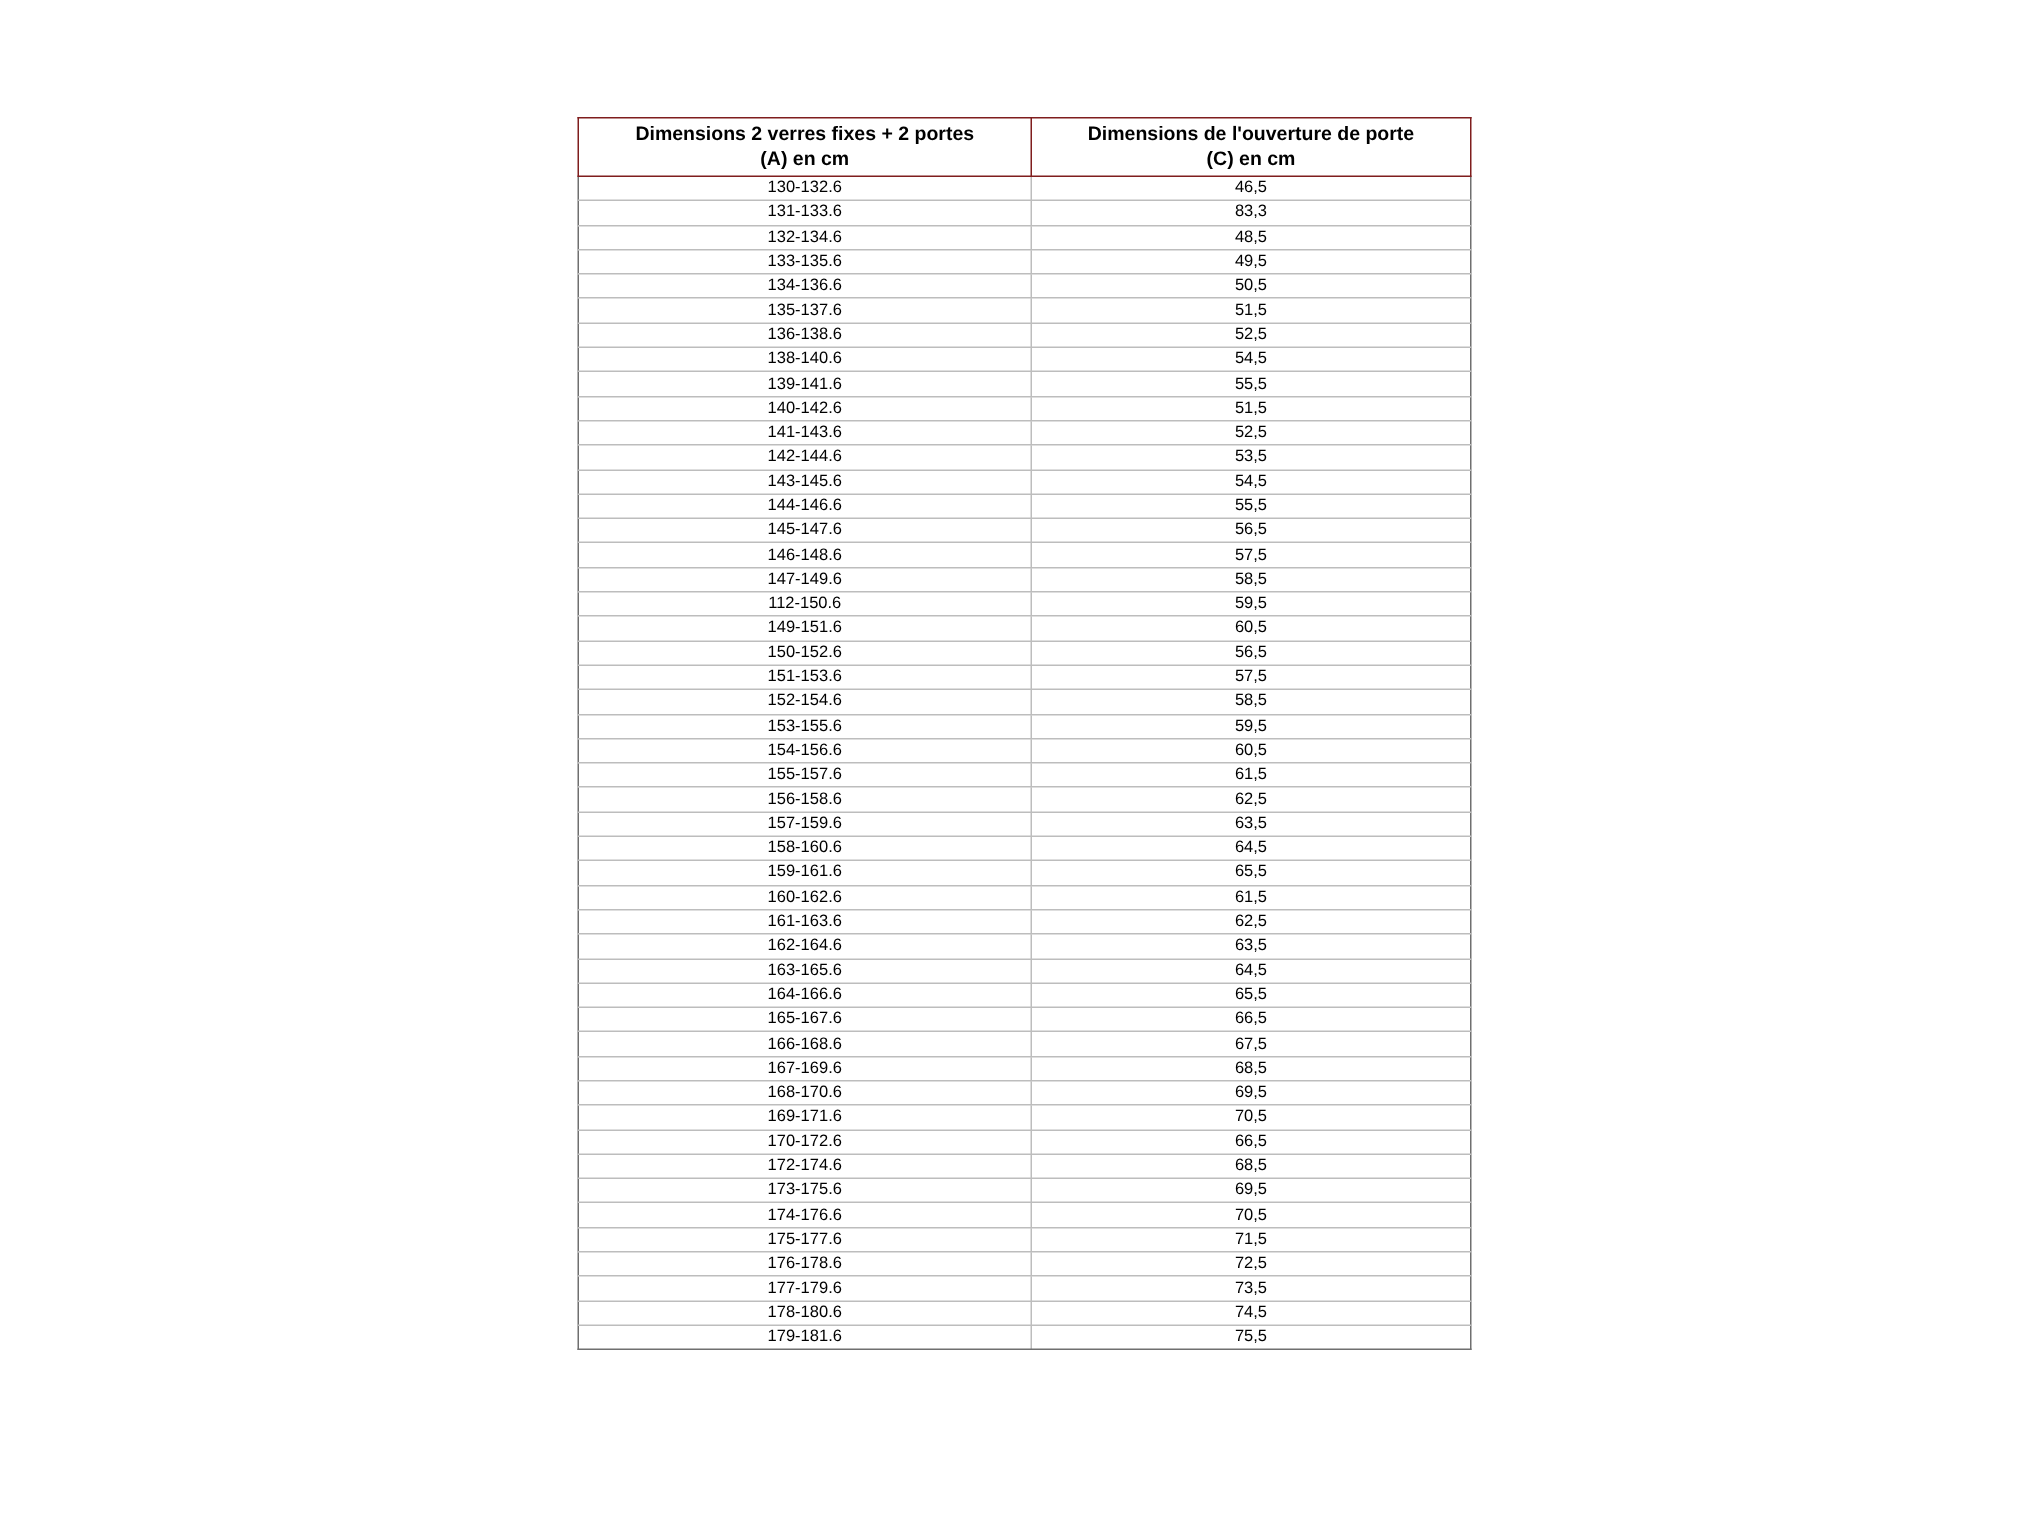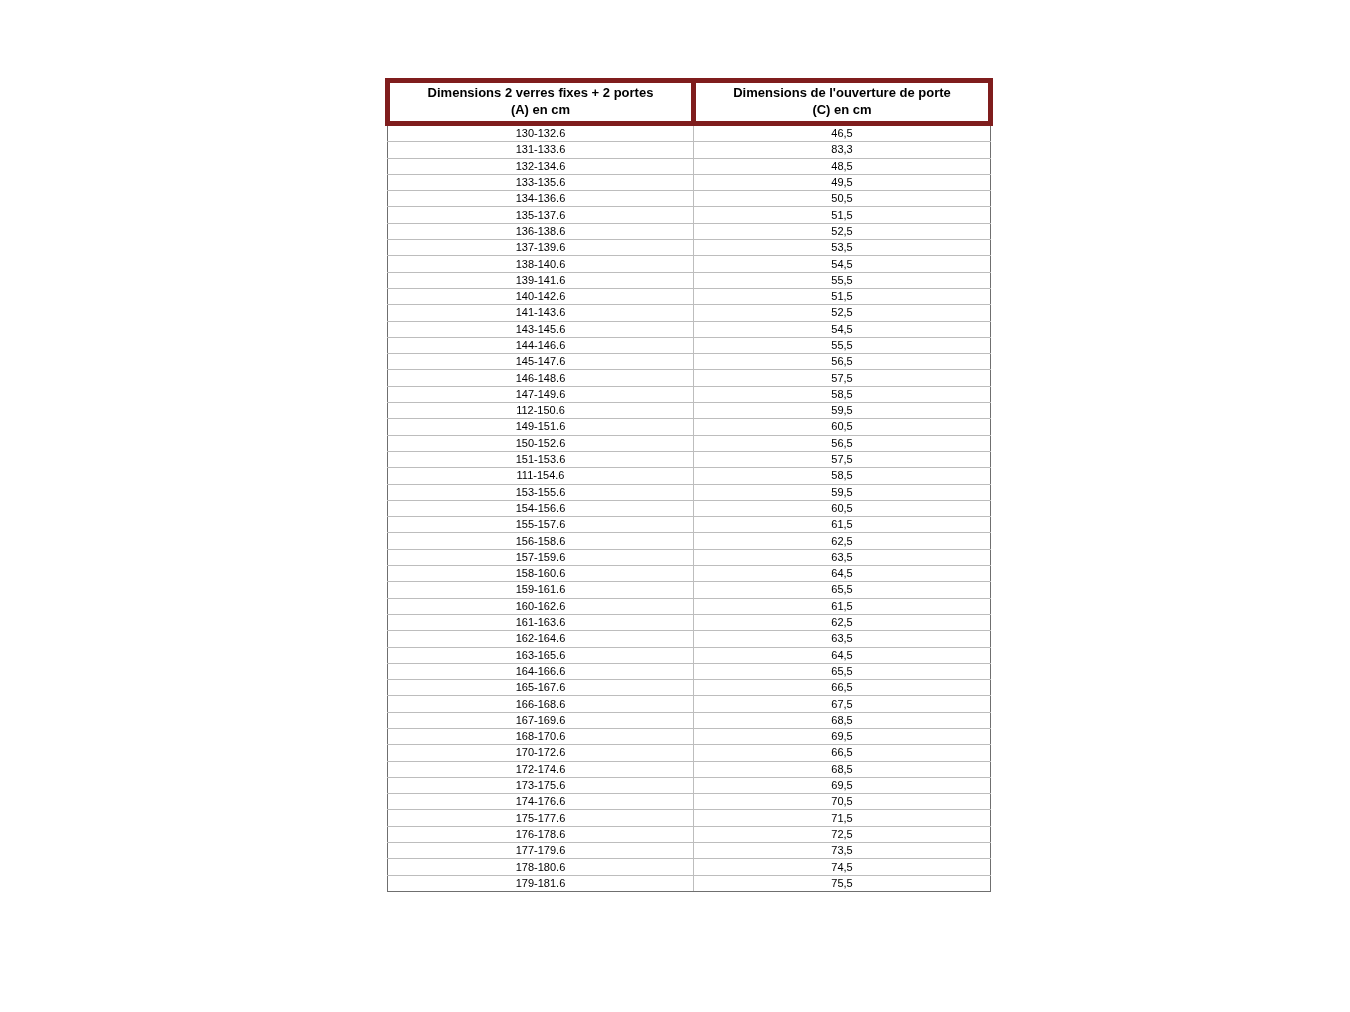--- a/index.html
+++ b/index.html
@@ -20,21 +20,21 @@
     left: 385px;
     top: 78px;
   }
   table.dims {
     border-collapse: collapse;
     table-layout: fixed;
     border: 1px solid #6f6f6f;
   }
   table.dims th {
     width: 293px;
-    border: 5px solid #7f1d1d;
+    border: 1px solid #7f1d1d;
     background: #ffffff;
     color: #000000;
     font-size: 13px;
     font-weight: bold;
     text-align: center;
     vertical-align: middle;
     height: 38px;
     line-height: 1.3;
     padding: 0 4px;
   }
@@ -104,40 +104,40 @@
           </tr>
           <tr>
             <td>135-137.6</td>
             <td>51,5</td>
           </tr>
           <tr>
             <td>136-138.6</td>
             <td>52,5</td>
           </tr>
           <tr>
-            <td>137-139.6</td>
-            <td>53,5</td>
-          </tr>
-          <tr>
             <td>138-140.6</td>
             <td>54,5</td>
           </tr>
           <tr>
             <td>139-141.6</td>
             <td>55,5</td>
           </tr>
           <tr>
             <td>140-142.6</td>
             <td>51,5</td>
           </tr>
           <tr>
             <td>141-143.6</td>
             <td>52,5</td>
           </tr>
           <tr>
+            <td>142-144.6</td>
+            <td>53,5</td>
+          </tr>
+          <tr>
             <td>143-145.6</td>
             <td>54,5</td>
           </tr>
           <tr>
             <td>144-146.6</td>
             <td>55,5</td>
           </tr>
           <tr>
             <td>145-147.6</td>
             <td>56,5</td>
@@ -160,21 +160,21 @@
           </tr>
           <tr>
             <td>150-152.6</td>
             <td>56,5</td>
           </tr>
           <tr>
             <td>151-153.6</td>
             <td>57,5</td>
           </tr>
           <tr>
-            <td>111-154.6</td>
+            <td>152-154.6</td>
             <td>58,5</td>
           </tr>
           <tr>
             <td>153-155.6</td>
             <td>59,5</td>
           </tr>
           <tr>
             <td>154-156.6</td>
             <td>60,5</td>
           </tr>
@@ -226,20 +226,24 @@
             <td>166-168.6</td>
             <td>67,5</td>
           </tr>
           <tr>
             <td>167-169.6</td>
             <td>68,5</td>
           </tr>
           <tr>
             <td>168-170.6</td>
             <td>69,5</td>
+          </tr>
+          <tr>
+            <td>169-171.6</td>
+            <td>70,5</td>
           </tr>
           <tr>
             <td>170-172.6</td>
             <td>66,5</td>
           </tr>
           <tr>
             <td>172-174.6</td>
             <td>68,5</td>
           </tr>
           <tr>

